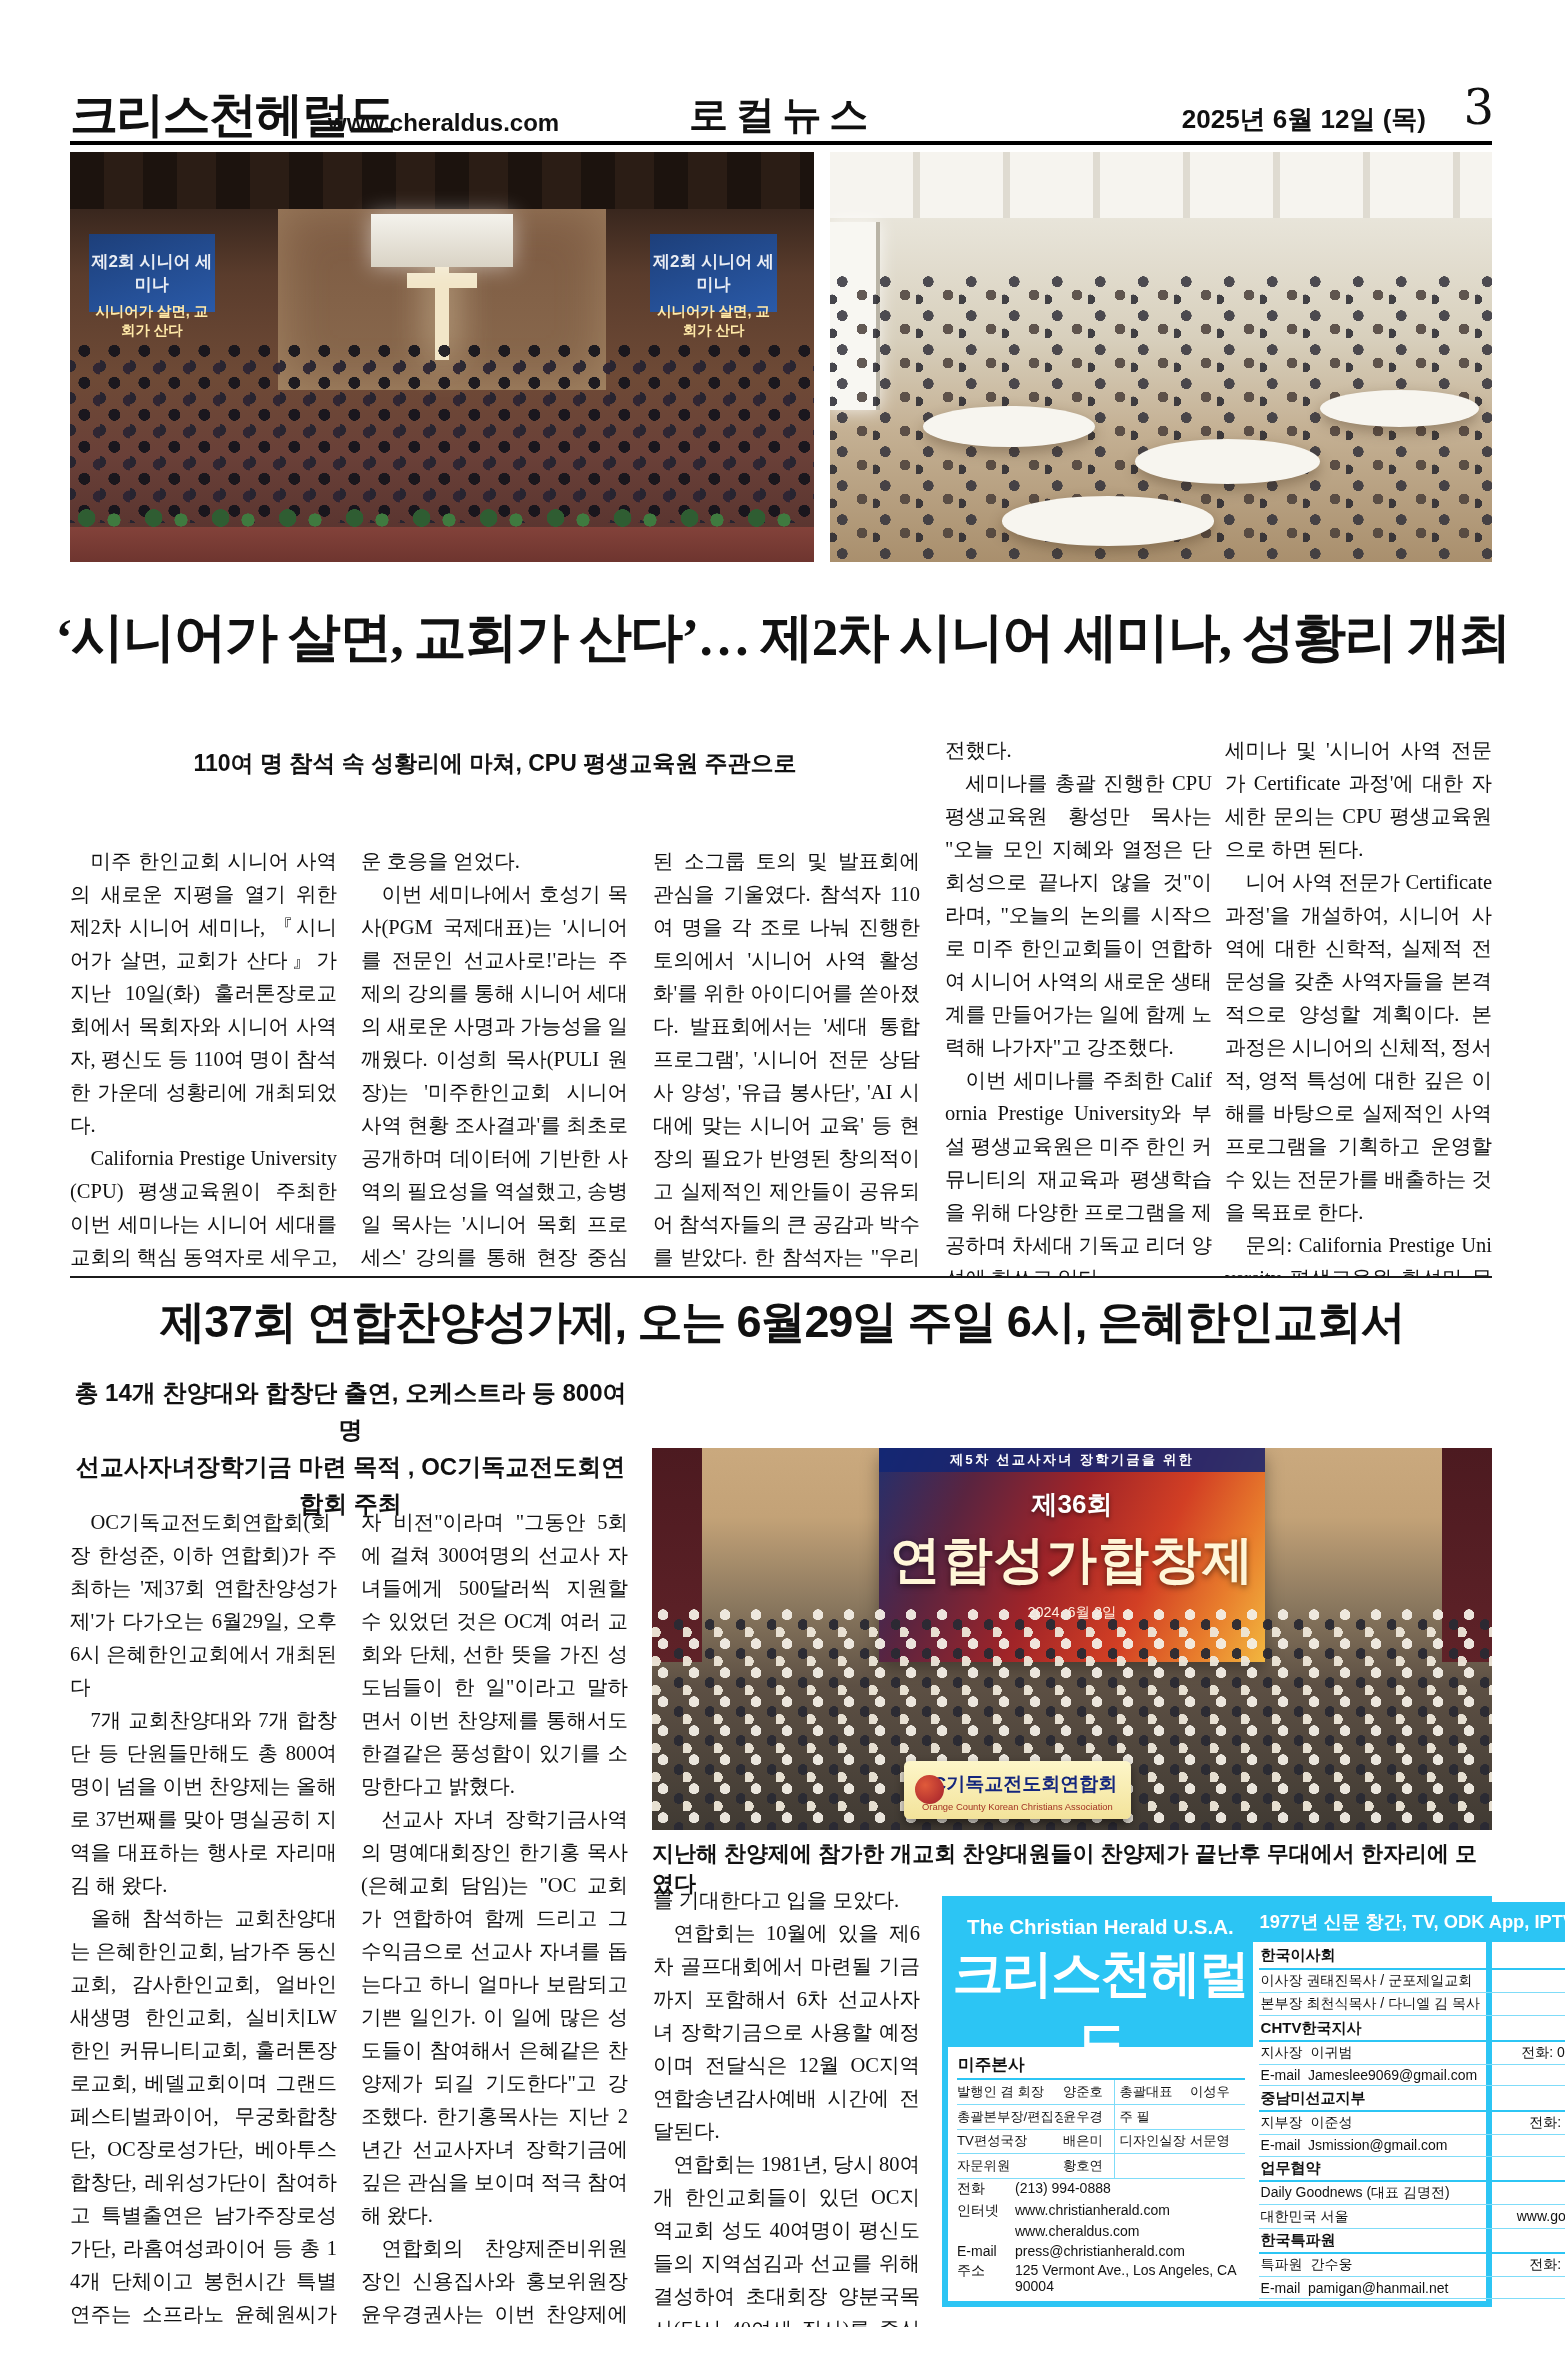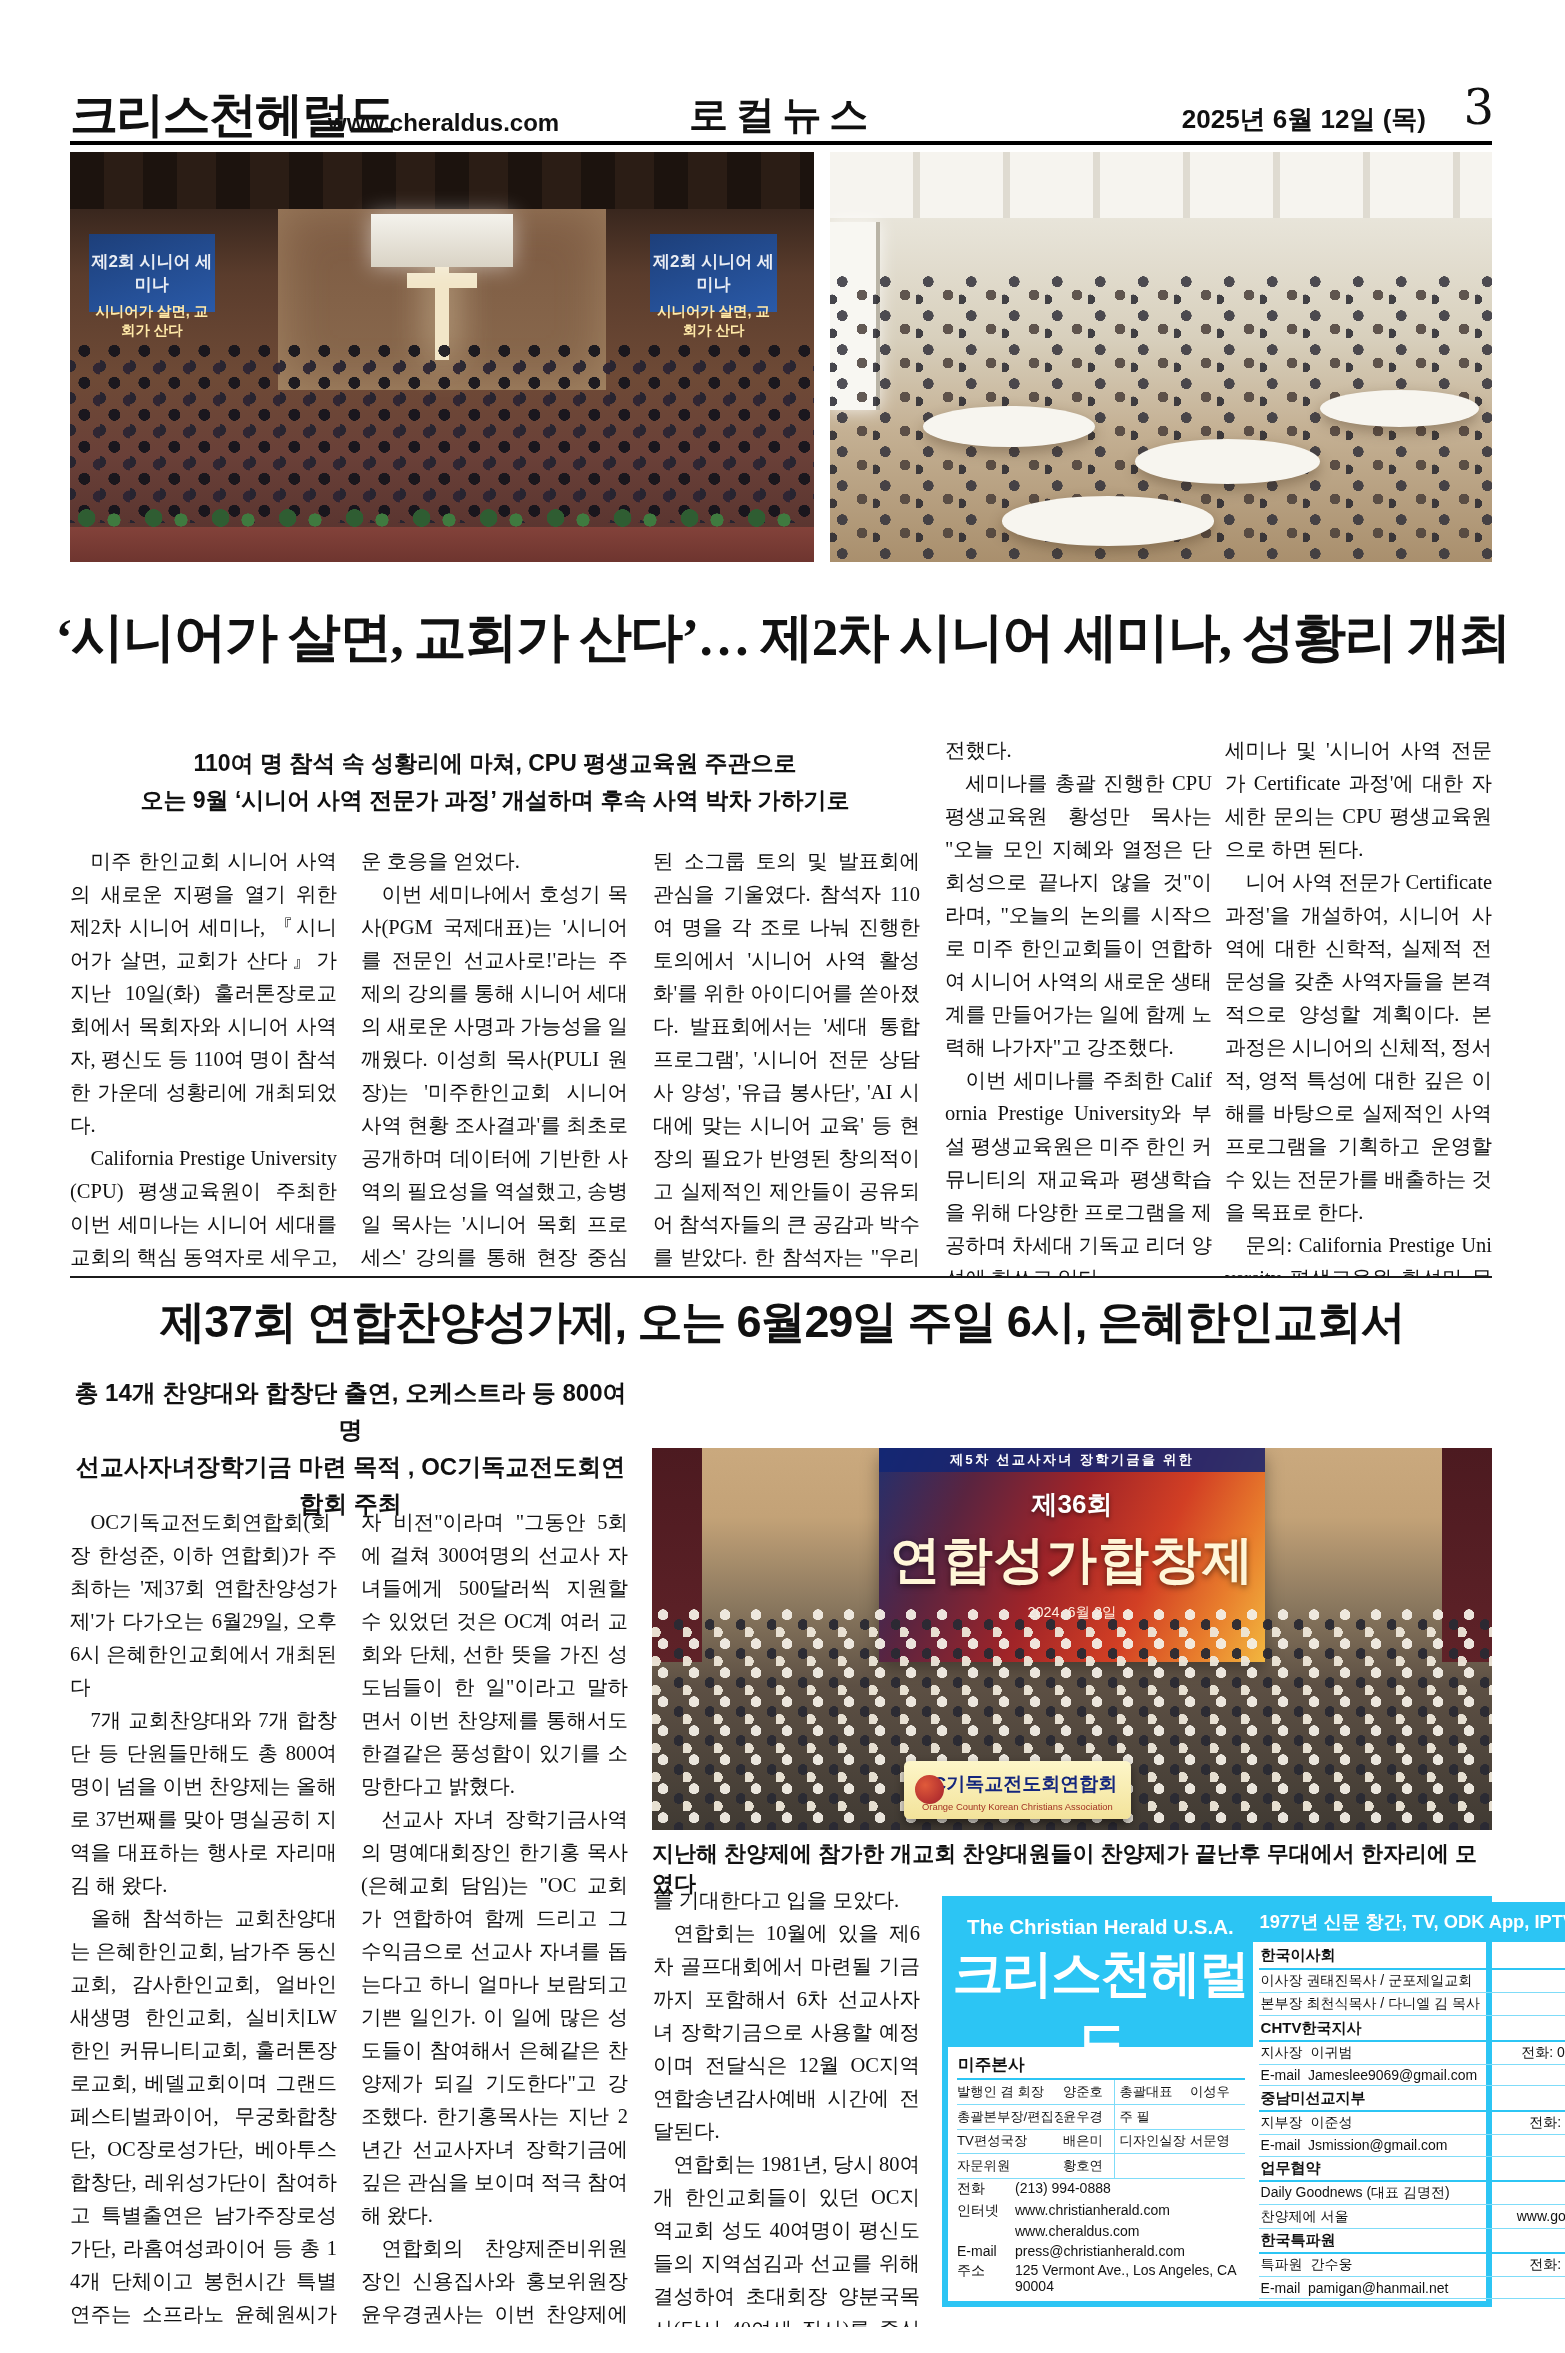--- a/index.html
+++ b/index.html
@@ -173,21 +173,20 @@
     <div class="abs pr-people"></div>
     <div class="abs pr-table" style="left:14%;top:62%;width:26%;height:10%;"></div>
     <div class="abs pr-table" style="left:46%;top:70%;width:28%;height:11%;"></div>
     <div class="abs pr-table" style="left:74%;top:58%;width:24%;height:9%;"></div>
     <div class="abs pr-table" style="left:26%;top:84%;width:32%;height:12%;"></div>
   </div>
 
   <div class="abs" id="a1-headline">‘시니어가 살면, 교회가 산다’… 제2차 시니어 세미나, 성황리 개최</div>
   <div class="abs" id="a1-subhead">
     <div>110여 명 참석 속 성황리에 마쳐, CPU 평생교육원 주관으로</div>
-    <div>오는 9월 ‘시니어 사역 전문가 과정’ 개설하며 후속 사역 박차 가하기로</div>
   </div>
   <div class="body-col" id="a1-col1">
       <p>미주 한인교회 시니어 사역의 새로운 지평을 열기 위한 제2차 시니어 세미나, 『시니어가 살면, 교회가 산다』가 지난 10일(화) 훌러톤장로교회에서 목회자와 시니어 사역자, 평신도 등 110여 명이 참석한 가운데 성황리에 개최되었다.</p>
       <p>California Prestige University(CPU) 평생교육원이 주최한 이번 세미나는 시니어 세대를 교회의 핵심 동역자로 세우고, 실제적인 사역의 방향을 모색하는 자리로 마련되어 참석자들의 뜨거</p>
     </div>
   <div class="body-col cont" id="a1-col2">
       <p>운 호응을 얻었다.</p>
       <p>이번 세미나에서 호성기 목사(PGM 국제대표)는 '시니어를 전문인 선교사로!'라는 주제의 강의를 통해 시니어 세대의 새로운 사명과 가능성을 일깨웠다. 이성희 목사(PULI 원장)는 '미주한인교회 시니어 사역 현황 조사결과'를 최초로 공개하며 데이터에 기반한 사역의 필요성을 역설했고, 송병일 목사는 '시니어 목회 프로세스' 강의를 통해 현장 중심의 실제적인 방안을 제시했다.</p>
     </div>
   <div class="body-col cont" id="a1-col3">
@@ -332,21 +331,21 @@
               <span class="lab">E-mail</span>
               <span class="mid">Jsmission@gmail.com</span>
             </div>
           <div class="ad-row title">
               <span class="lab">업무협약</span>
             </div>
           <div class="ad-row">
               <span class="lab">Daily Goodnews (대표 김명전)</span>
             </div>
           <div class="ad-row">
-              <span class="lab">찬양제에 서울</span>
+              <span class="lab">대한민국 서울</span>
               <span class="right">www.goodnews1.com</span>
             </div>
           <div class="ad-row title">
               <span class="lab">한국특파원</span>
             </div>
           <div class="ad-row">
               <span class="lab">특파원</span>
               <span class="mid">간수웅</span>
               <span class="right">전화: 032-831-2857</span>
             </div>

